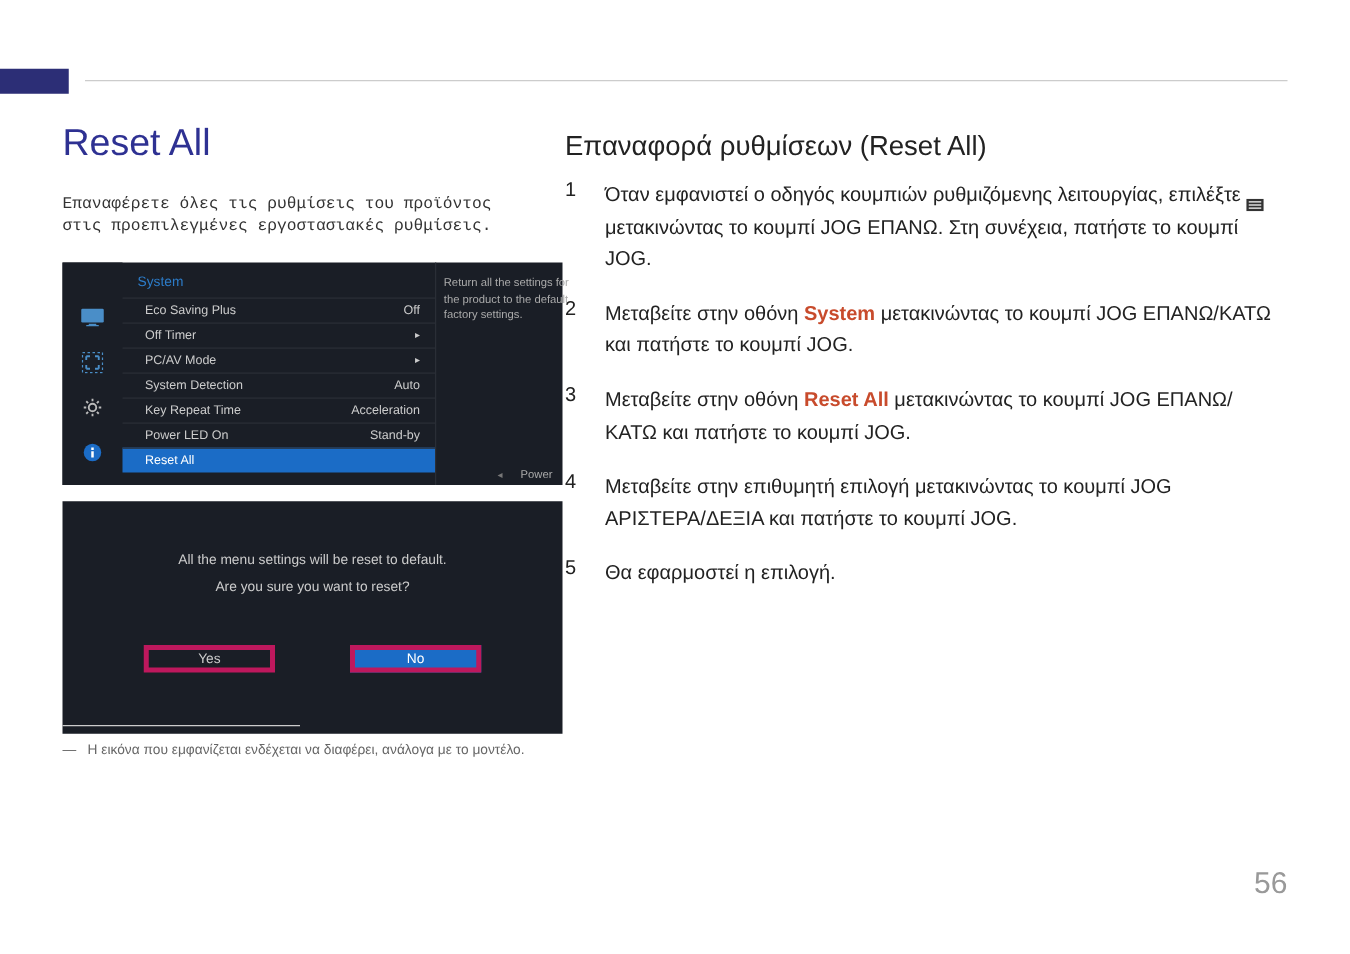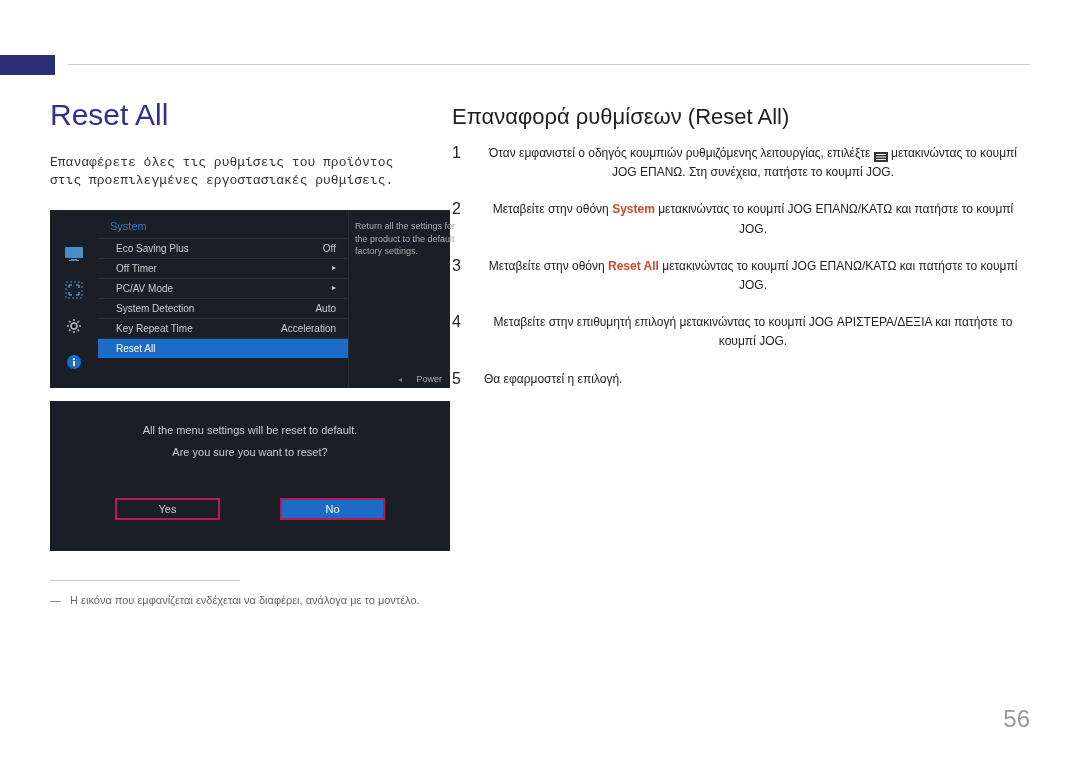--- a/index.html
+++ b/index.html
@@ -124,21 +124,21 @@
       display: inline-block;
       margin-right: 12px;
       color: #777;
       font-size: 8px;
     }
     .confirm-container {
       position: absolute;
       top: 401px;
       left: 50px;
       width: 400px;
-      height: 150px;
+      height: 186px;
       background: #1a1e26;
       display: flex;
       flex-direction: column;
       align-items: center;
       justify-content: center;
       color: #ccc;
     }
     .confirm-msg1 {
       font-size: 11px;
       margin-bottom: 10px;
@@ -154,21 +154,21 @@
     }
     .confirm-btn {
       width: 105px;
       height: 22px;
       font-size: 11px;
       display: flex;
       align-items: center;
       justify-content: center;
       color: #ccc;
       background: #1a1e26;
-      border: 2px solid #be185d;
+      border: 4px solid #be185d;
     }
     .confirm-btn.selected {
       background: #1b6cc6;
       color: #fff;
     }
     .foot-rule {
       position: absolute;
       top: 580px;
       left: 50px;
       width: 190px;
@@ -203,36 +203,35 @@
       display: flex;
       gap: 18px;
       margin-bottom: 18px;
     }
     .step-num {
       font-size: 16px;
       min-width: 14px;
       color: #222;
     }
     .step-text {
-      font-size: 12px;
+      font-size: 16px;
       line-height: 1.6;
       color: #222;
-      text-align: center;
     }
     .hl-system { color: #c84b2c; font-weight: bold; }
     .hl-reset { color: #c84b2c; font-weight: bold; }
     .menu-icon-inline {
       display: inline-block;
       width: 14px;
       height: 10px;
       vertical-align: middle;
     }
     .page-number {
       position: absolute;
-      bottom: 30px;
+      bottom: 42px;
       right: 50px;
       font-size: 24px;
       color: #999;
     }
     .tri {
       font-size: 8px;
       color: #ccc;
     }
   </style>
 </head>
@@ -289,20 +288,24 @@
         <span>PC/AV Mode</span>
         <span class="tri">▸</span>
       </div>
       <div class="osd-item">
         <span>System Detection</span>
         <span>Auto</span>
       </div>
       <div class="osd-item">
         <span>Key Repeat Time</span>
         <span>Acceleration</span>
+      </div>
+      <div class="osd-item">
+        <span>Power LED On</span>
+        <span>Stand-by</span>
       </div>
       <div class="osd-item selected">
         <span>Reset All</span>
         <span></span>
       </div>
     </div>
     <div class="osd-desc">Return all the settings for the product to the default factory settings.</div>
   </div>
   <div class="osd-return">
     <span class="osd-return-tri">◂</span>

